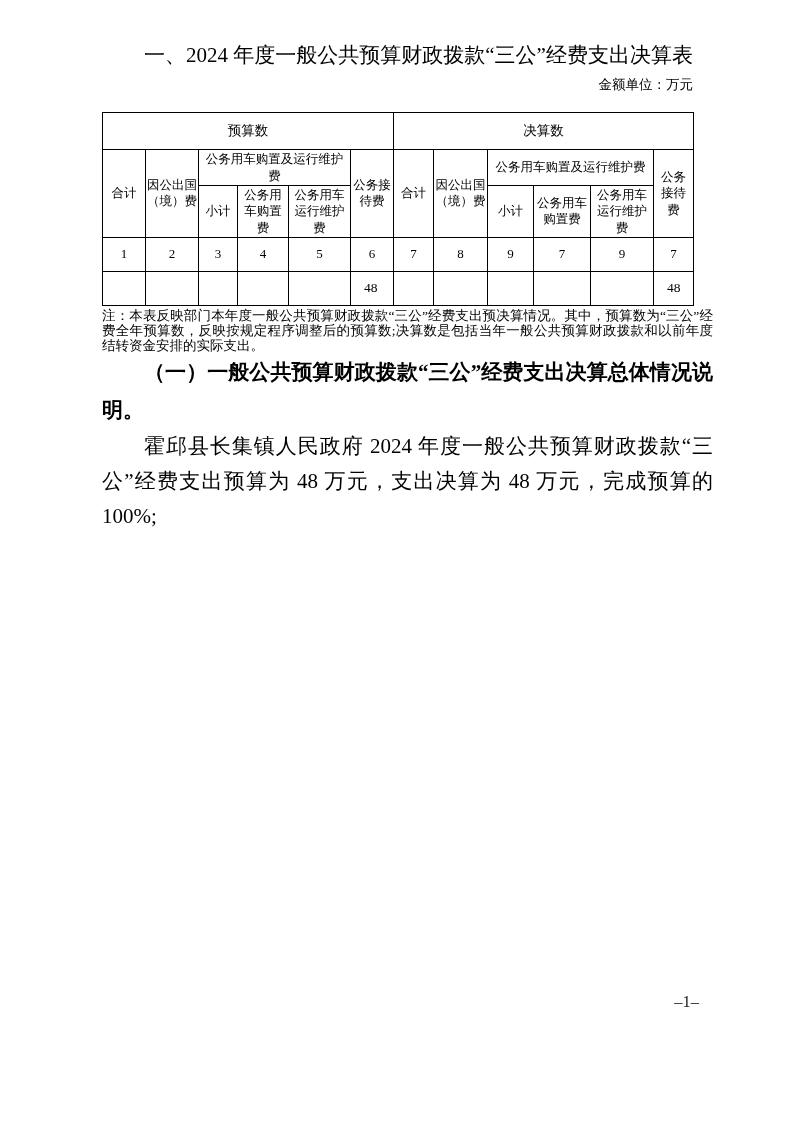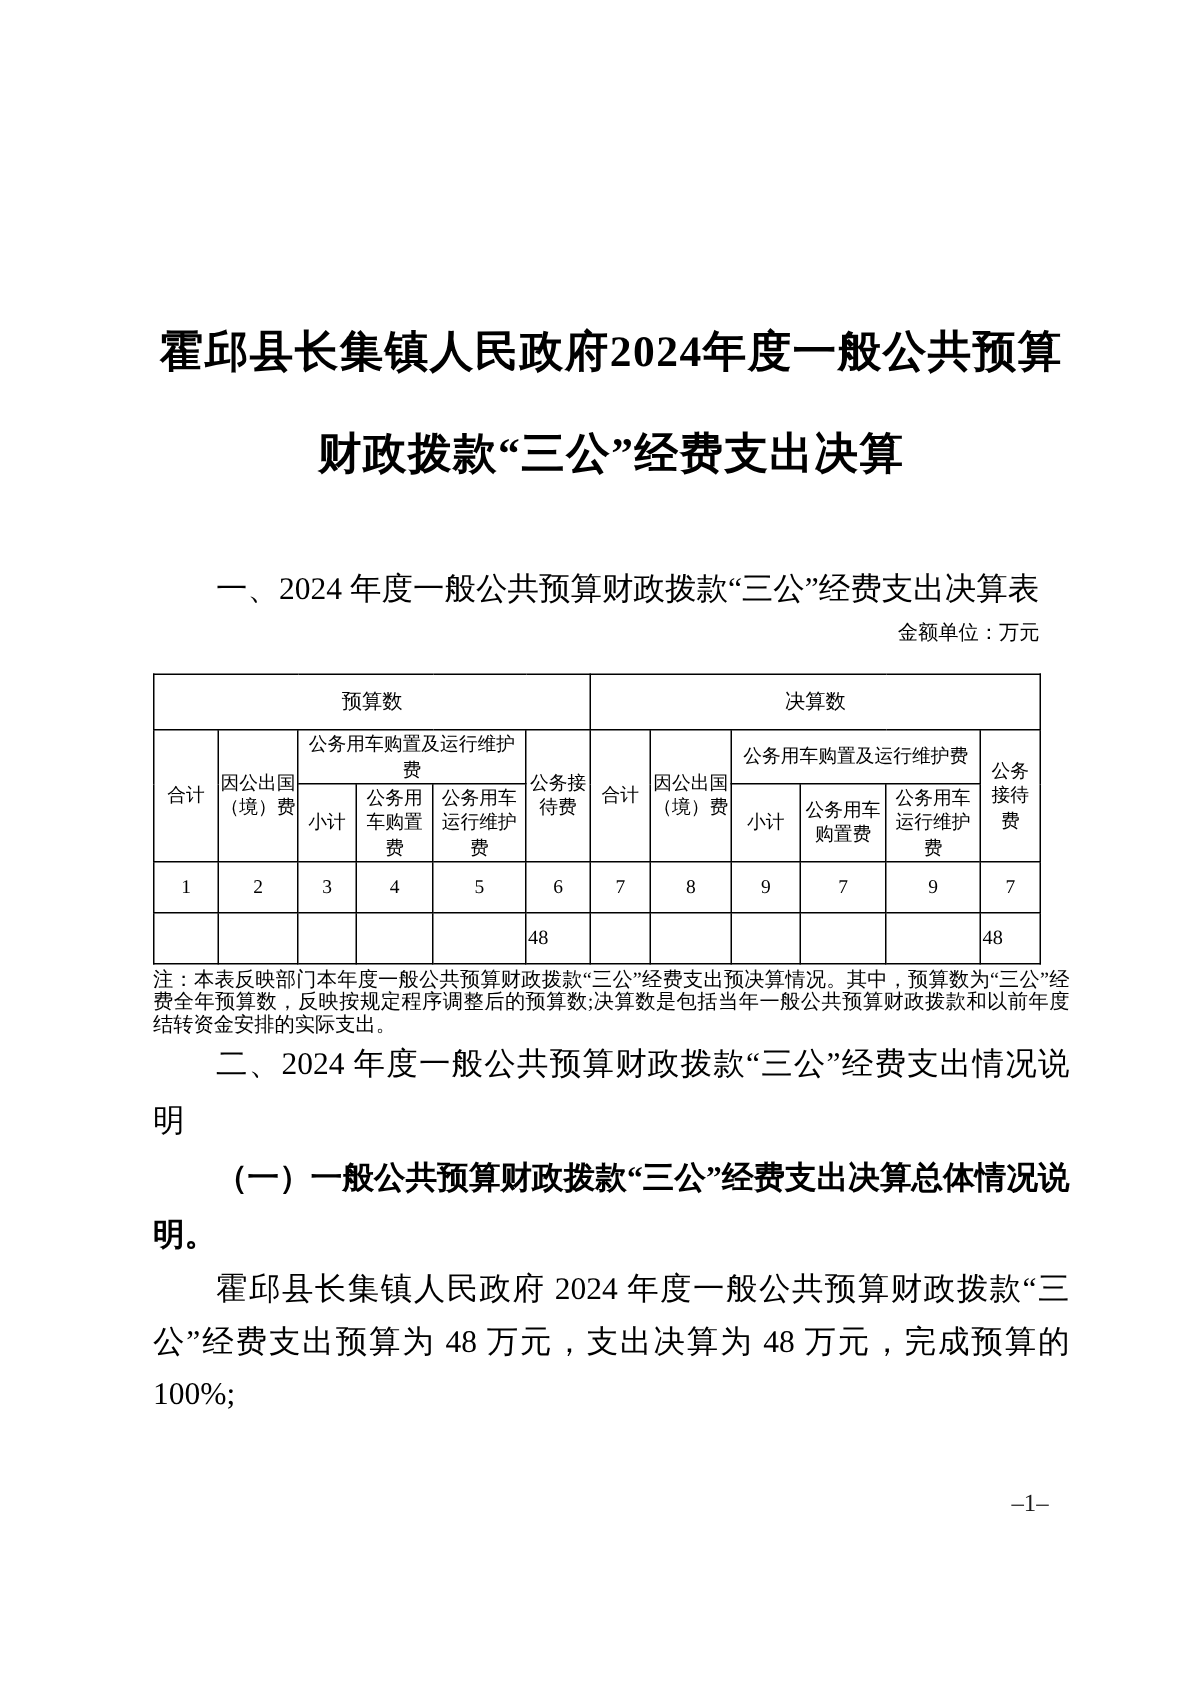--- a/index.html
+++ b/index.html
@@ -56,21 +56,21 @@
   tr.r1 { height: 37px; }
   tr.r2 { height: 36px; }
   tr.r3 { height: 42px; }
   tr.r4 { height: 34px; }
   tr.r5 { height: 34px; }
   tr.r1 td { font-size: 13.5px; }
   tr.r4 td { font-size: 13px; }
   tr.r5 td.val {
     text-align: left;
     font-size: 13.5px;
-    padding-left: 1px;
+    padding-left: 13px;
     vertical-align: middle;
   }
   .table-note {
     margin-top: 2px;
     font-size: 13.5px;
     line-height: 15px;
     text-align: justify;
   }
   .h2 {
     font-size: 21px;
@@ -99,24 +99,20 @@
     font-size: 16.5px;
     line-height: 20px;
     color: #1a1a1a;
   }
 </style>
 </head>
 <body>
 
 <div class="content">
 
-  <div class="doc-title">
-    <div>霍邱县长集镇人民政府2024年度一般公共预算</div>
-    <div>财政拨款“三公”经费支出决算</div>
-  </div>
 
   <div class="h1">一、2024 年度一般公共预算财政拨款“三公”经费支出决算表</div>
 
   <div class="unit-note">金额单位：万元</div>
 
   <table class="sangong">
     <colgroup>
       <col style="width:43px">
         <col style="width:53px">
         <col style="width:39px">
@@ -179,21 +175,20 @@
       <td class="val"></td>
       <td class="val"></td>
       <td class="val"></td>
       <td class="val">48</td>
     </tr>
   </tbody>
     </table>
 
   <div class="table-note">注：本表反映部门本年度一般公共预算财政拨款“三公”经费支出预决算情况。其中，预算数为“三公”经费全年预算数，反映按规定程序调整后的预算数;决算数是包括当年一般公共预算财政拨款和以前年度结转资金安排的实际支出。</div>
 
-  <div class="h2">二、2024 年度一般公共预算财政拨款“三公”经费支出情况说明</div>
 
   <div class="sub-heading">（一）一般公共预算财政拨款“三公”经费支出决算总体情况说明。</div>
 
   <div class="body-para">霍邱县长集镇人民政府 2024 年度一般公共预算财政拨款“三公”经费支出预算为 48 万元，支出决算为 48 万元，完成预算的 100%;</div>
 
 </div>
 
 <div class="page-number">–1–</div>
 
 </body></html>

